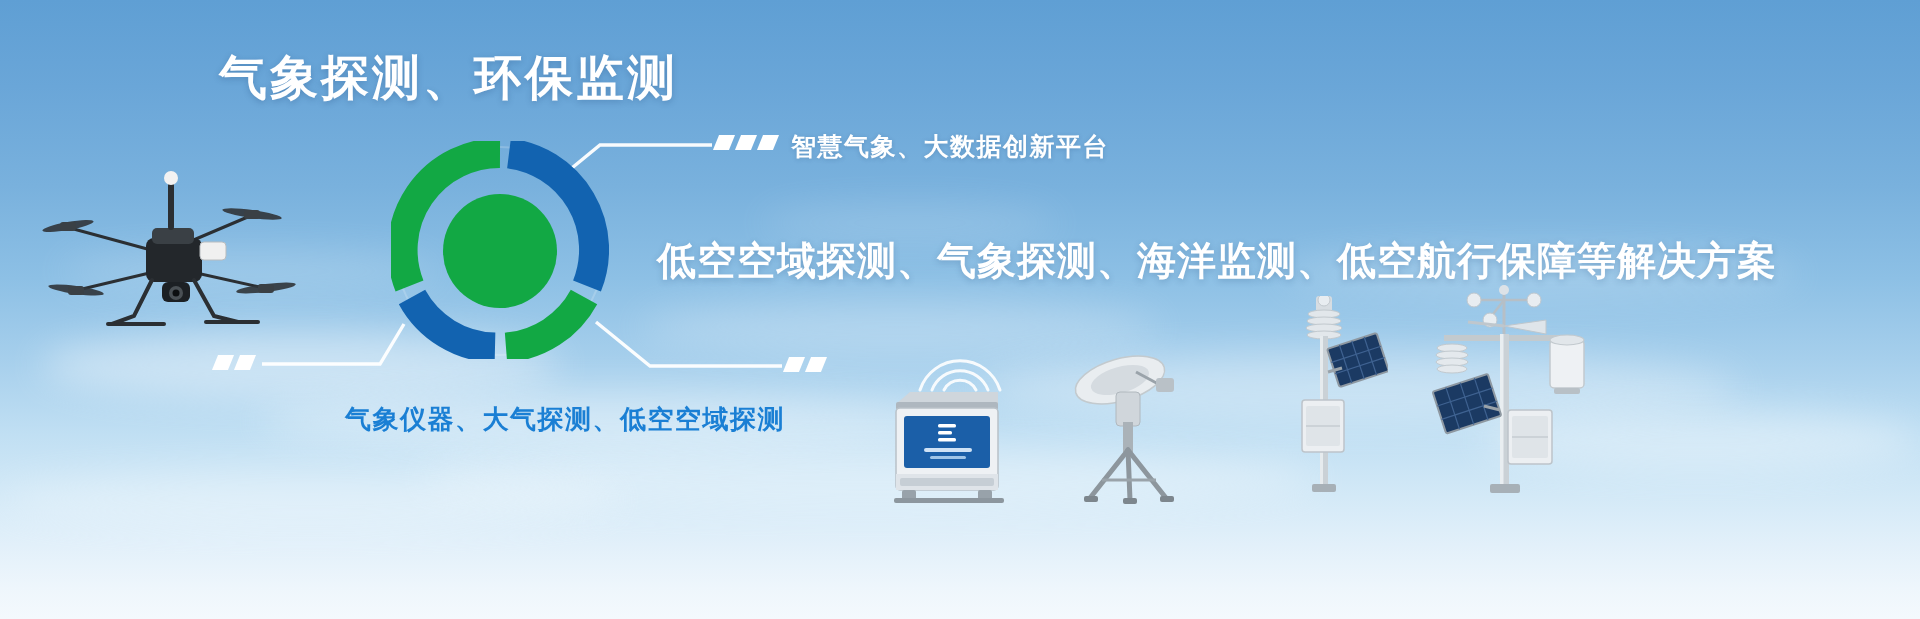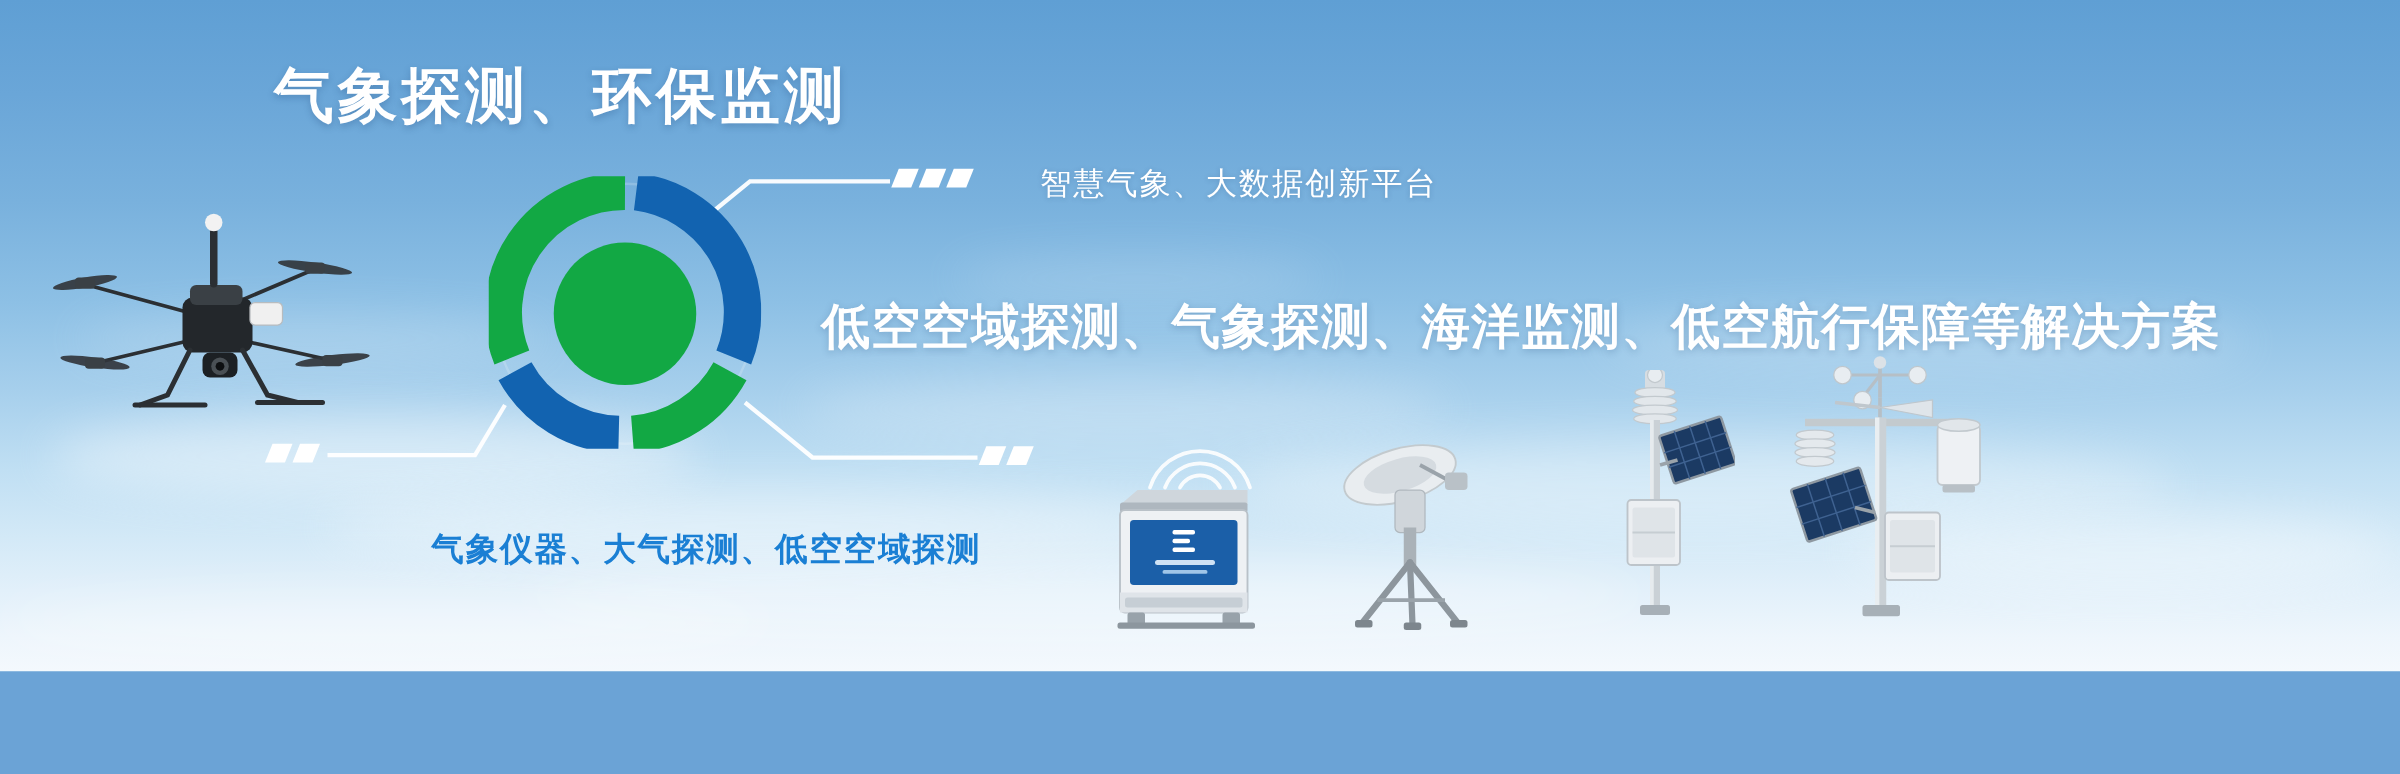--- a/index.html
+++ b/index.html
@@ -5,21 +5,21 @@
   * { margin:0; padding:0; box-sizing:border-box; }
   html,body { width:1920px; height:619px; overflow:hidden; }
   body {
     font-family:"Liberation Sans","DejaVu Sans",sans-serif;
     background:#6ba3d6;
   }
 
   .banner {
     position:relative;
     width:1920px;
-    height:537px;
+    height:619px;
     overflow:hidden;
     background:
       linear-gradient(to bottom,
         #5f9fd4 0%,
         #6aa6d8 14%,
         #79b1dd 30%,
         #8dc0e5 45%,
         #a6cfec 58%,
         #c0dff3 70%,
         #d3e9f7 80%,
@@ -63,43 +63,43 @@
     font-size:48px;
     font-weight:bold;
     letter-spacing:3px;
     line-height:1.25;
     text-shadow:0 2px 6px rgba(30,70,120,.28);
     white-space:nowrap;
   }
 
   .label-top {
     position:absolute;
-    left:832px; top:130px;
+    left:791px; top:130px;
     color:#ffffff;
     font-size:25px;
-    font-weight:normal;
+    font-weight:bold;
     letter-spacing:1.5px;
     white-space:nowrap;
     text-shadow:0 1px 4px rgba(30,70,120,.25);
   }
 
   .label-main {
     position:absolute;
     left:657px; top:234px;
     color:#ffffff;
     font-size:39px;
     font-weight:bold;
     letter-spacing:1px;
     white-space:nowrap;
     text-shadow:0 2px 6px rgba(30,70,120,.25);
   }
 
   .label-bottom {
     position:absolute;
-    left:345px; top:422px;
+    left:345px; top:402px;
     color:#1a7fd4;
     font-size:26px;
     font-weight:bold;
     letter-spacing:1.5px;
     white-space:nowrap;
   }
 
   
   .chevrons { position:absolute; display:flex; gap:6px; }
   .chevrons i {

